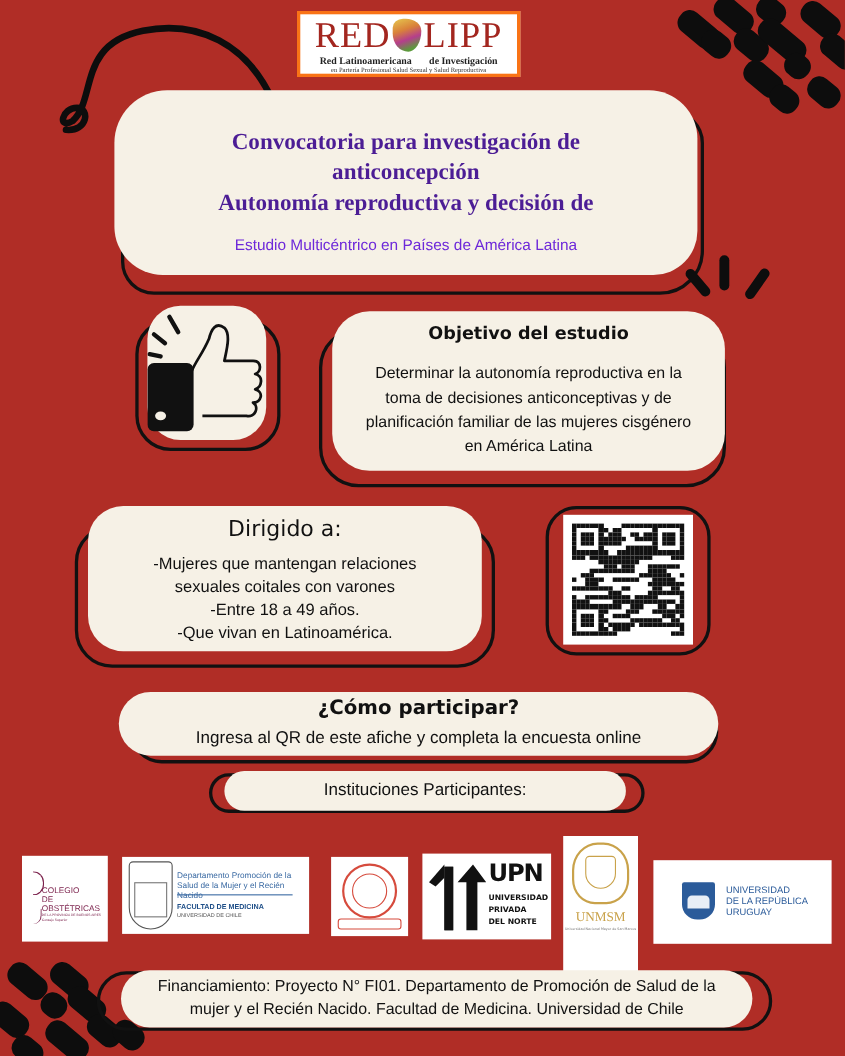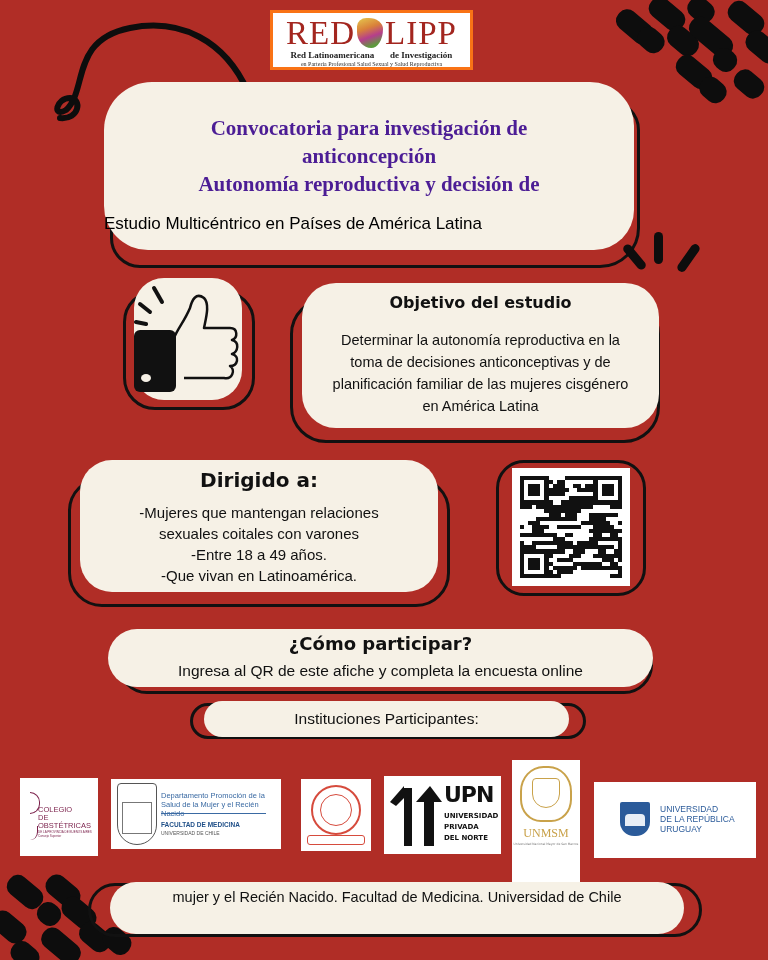--- a/index.html
+++ b/index.html
@@ -22,39 +22,39 @@
   .logo-sub1 { position: absolute; left: 0; right: 0; top: 37px; text-align: center;
     font-family: "Liberation Serif", serif; font-size: 9px; font-weight: bold; color: #222; }
   .logo-sub2 { position: absolute; left: 0; right: 0; top: 48px; text-align: center;
     font-family: "Liberation Serif", serif; font-size: 6px; color: #333; }
 
   
   .title-shadow { left: 110px; top: 100px; width: 530px; height: 168px; border: 3px solid #111; border-radius: 48px 30px 40px 30px; }
   .title-card { left: 104px; top: 82px; width: 530px; height: 168px; border-radius: 48px 44px 40px 44px; }
   .title-text { position: absolute; left: 0; right: 0; top: 32px; text-align: center;
     font-family: Liberation Serif, serif; font-weight: bold; font-size: 21px; line-height: 28px; color: #4c1d95; }
-  .title-sub { position: absolute; left: 0; right: 0; top: 132px; 
-    font-family: "Liberation Sans", sans-serif; font-size: 17px; color: #000000; }
+  .title-sub { position: absolute; left: 0; right: 0; top: 132px; text-align: center;
+    font-family: "Liberation Sans", sans-serif; font-size: 14px; color: #6d28d9; }
 
   
   .thumb-shadow { left: 123px; top: 290px; width: 132px; height: 120px; border: 3px solid #111; border-radius: 32px; }
   .thumb-card { left: 134px; top: 278px; width: 108px; height: 122px; border-radius: 30px; }
 
   
   .obj-shadow { left: 290px; top: 298px; width: 370px; height: 145px; border: 3px solid #111; border-radius: 36px; }
   .obj-card { left: 302px; top: 283px; width: 357px; height: 145px; border-radius: 34px; }
   .obj-title { position: absolute; left: 0; right: 0; top: 10px; text-align: center;
     font-weight: bold; font-size: 16px; }
   .obj-body { position: absolute; left: 10px; right: 10px; top: 46px; text-align: center;
     font-family: "Liberation Sans", sans-serif; font-size: 14.5px; line-height: 22px; }
 
   
   .dir-shadow { left: 68px; top: 477px; width: 382px; height: 130px; border: 3px solid #111; border-radius: 34px; }
   .dir-card { left: 80px; top: 460px; width: 358px; height: 132px; border-radius: 32px; }
-  .dir-title { position: absolute; left: 0; right: 0; top: 8px; text-align: center; font-weight: bold; font-size: 20px; }
+  .dir-title { position: absolute; left: 0; right: 0; top: 8px; text-align: center; font-weight: normal; font-size: 20px; }
   .dir-line { position: absolute; left: 0; right: 0; text-align: center;
     font-family: "Liberation Sans", sans-serif; font-size: 15px; }
 
   
   .qr-frame { left: 496px; top: 460px; width: 150px; height: 136px; border: 3px solid #111; border-radius: 28px; }
   .qr-box { left: 512px; top: 468px; width: 118px; height: 118px; background: #fff; padding: 8px; }
   .qr-grid { width: 102px; height: 102px; display: grid; grid-template-columns: repeat(25, 1fr); grid-template-rows: repeat(25, 1fr); }
   .qr-grid span { display: block; }
   .qr-grid span.b { background: #111; }
 
@@ -907,15 +907,16 @@
   <div class="txt">
     <div>UNIVERSIDAD</div>
     <div>DE LA REPÚBLICA</div>
     <div>URUGUAY</div>
   </div>
 </div>
 
 <div class="abs fund-shadow"></div>
 <div class="abs fund-card cream">
   <div class="fund-text">
+    <div>Financiamiento: Proyecto N° FI01. Departamento de Promoción de Salud de la</div>
     <div>mujer y el Recién Nacido. Facultad de Medicina. Universidad de Chile</div>
   </div>
 </div>
 
 </body></html>

